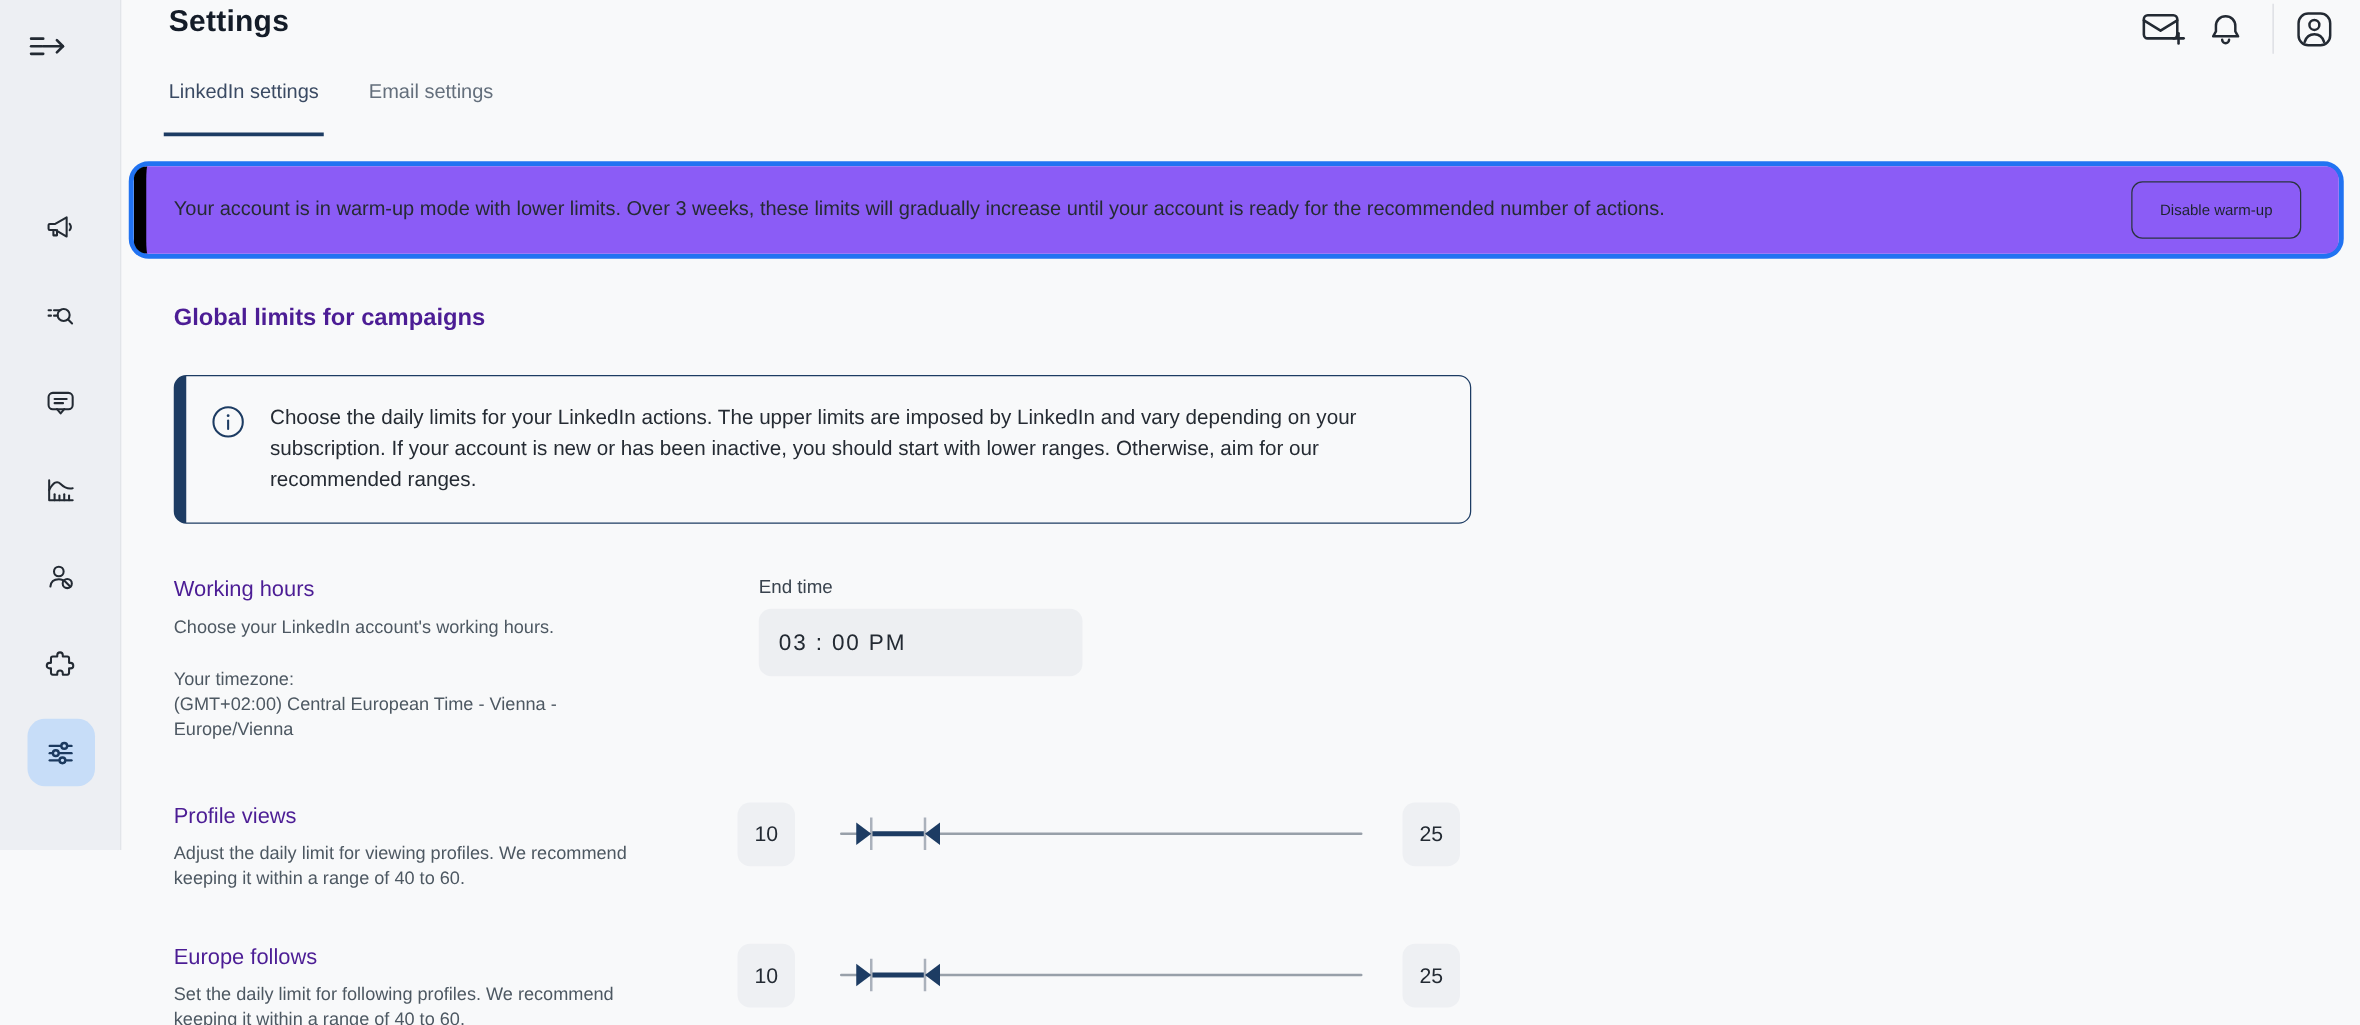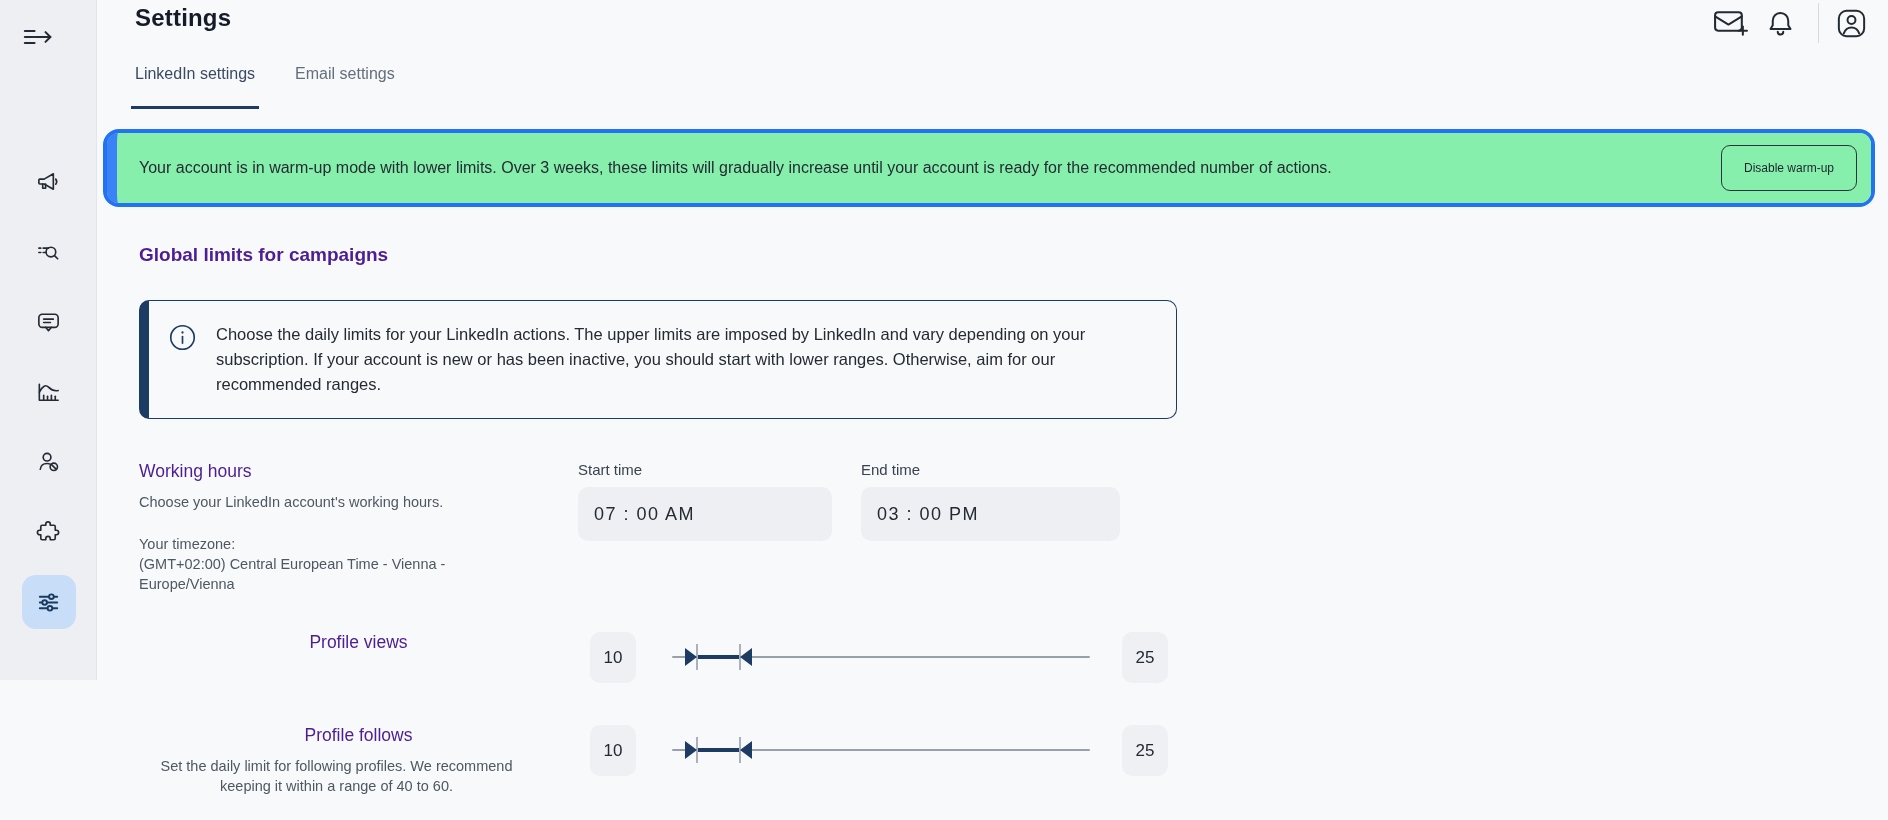--- a/index.html
+++ b/index.html
@@ -33,22 +33,22 @@
   .header-actions .icon-btn { margin-left: 16px; cursor: pointer; display: flex; align-items: center; }
   .v-divider { width: 1px; height: 40px; background: #d7dadf; margin-left: 22px; }
 
   .tabs { display: flex; gap: 32px; margin: 33px 0 0 34px; }
   .tab { font-size: 16px; color: #646f7c; padding: 0 4px 23px 4px; border-bottom: 3px solid transparent; cursor: pointer; }
   .tab.active { color: #3a4a63; font-weight: 500; border-bottom-color: #1d3c63; }
 
   
   .banner-ring { margin: 20px 13px 0 6px; border: 4px solid #2173f2; border-radius: 16px; background: #fff; }
   .banner {
-    background: #86efac; border-left: 10px solid #3b82f6; border-radius: 11px;
-    height: 70px; display: flex; align-items: center; padding: 0 14px 0 22px;
+    background: #8b5cf6; border-left: 10px solid #000000; border-radius: 11px;
+    height: 70px; display: flex; align-items: center; padding: 0 30px 0 22px;
   }
   .banner-text { flex: 1; font-size: 16px; color: #252b33; }
   .warmup-btn {
     flex-shrink: 0; height: 46px; padding: 0 22px; margin-left: 20px;
     border: 1px solid #2b3440; border-radius: 9px; background: transparent;
     font-family: "Liberation Sans", sans-serif; font-size: 12px; color: #1d242e; cursor: pointer;
   }
 
   .section-title { margin: 37px 0 0 42px; font-size: 19px; font-weight: 700; color: #4c1d95; }
 
@@ -69,21 +69,21 @@
   .time-group { width: 254px; }
   .time-group.end { width: 259px; margin-left: 29px; }
   .time-label { font-size: 15px; color: #39434e; margin-bottom: 9px; }
   .time-input {
     height: 54px; background: #edeff2; border-radius: 10px;
     display: flex; align-items: center; padding-left: 16px;
     font-size: 18px; letter-spacing: 1.5px; color: #232a33; cursor: pointer;
   }
 
   
-  .limit-row { display: flex; align-items: flex-start; margin: 38px 0 0 42px; text-align: center; }
+  .limit-row { display: flex; align-items: flex-start; margin: 48px 0 0 42px; }
   .limit-row.second { margin-top: 42px; }
   .limit-left { width: 439px; }
   .limit-desc { width: 395px; }
   .limit-box {
     width: 46px; height: 51px; margin-left: 12px; flex-shrink: 0;
     background: #eef0f3; border-radius: 10px;
     display: flex; align-items: center; justify-content: center;
     font-size: 17px; color: #232a33;
   }
   .limit-box.max { margin-left: 32px; }
@@ -249,49 +249,46 @@
 
     <div class="wh-row">
       <div class="wh-left">
         <div class="row-title">Working hours</div>
         <div class="row-desc">Choose your LinkedIn account's working hours.</div>
         <div class="wh-tz">
           <span>Your timezone:</span><br>
           <span>(GMT+02:00) Central European Time - Vienna - Europe/Vienna</span>
         </div>
       </div>
-      <div class="time-group">
-        <div class="time-label">Start time</div>
-        <div class="time-input">07 : 00 AM</div>
-      </div>
       <div class="time-group end">
         <div class="time-label">End time</div>
         <div class="time-input">03 : 00 PM</div>
       </div>
     </div>
 
     <div class="limit-row">
       <div class="limit-left">
         <div class="row-title">Profile views</div>
+        <div class="row-desc limit-desc">Adjust the daily limit for viewing profiles. We recommend keeping it within a range of 40 to 60.</div>
       </div>
       <div class="limit-box">10</div>
       <div class="slider">
         <div class="track"></div>
         <div class="fill"></div>
         <div class="tick t1"></div>
         <div class="tick t2"></div>
         <div class="handle-left"></div>
         <div class="handle-right"></div>
       </div>
       <div class="limit-box max">25</div>
     </div>
 
     <div class="limit-row second">
       <div class="limit-left">
-        <div class="row-title">Profile follows</div>
+        <div class="row-title">Europe follows</div>
         <div class="row-desc limit-desc">Set the daily limit for following profiles. We recommend keeping it within a range of 40 to 60.</div>
       </div>
       <div class="limit-box">10</div>
       <div class="slider">
         <div class="track"></div>
         <div class="fill"></div>
         <div class="tick t1"></div>
         <div class="tick t2"></div>
         <div class="handle-left"></div>
         <div class="handle-right"></div>

